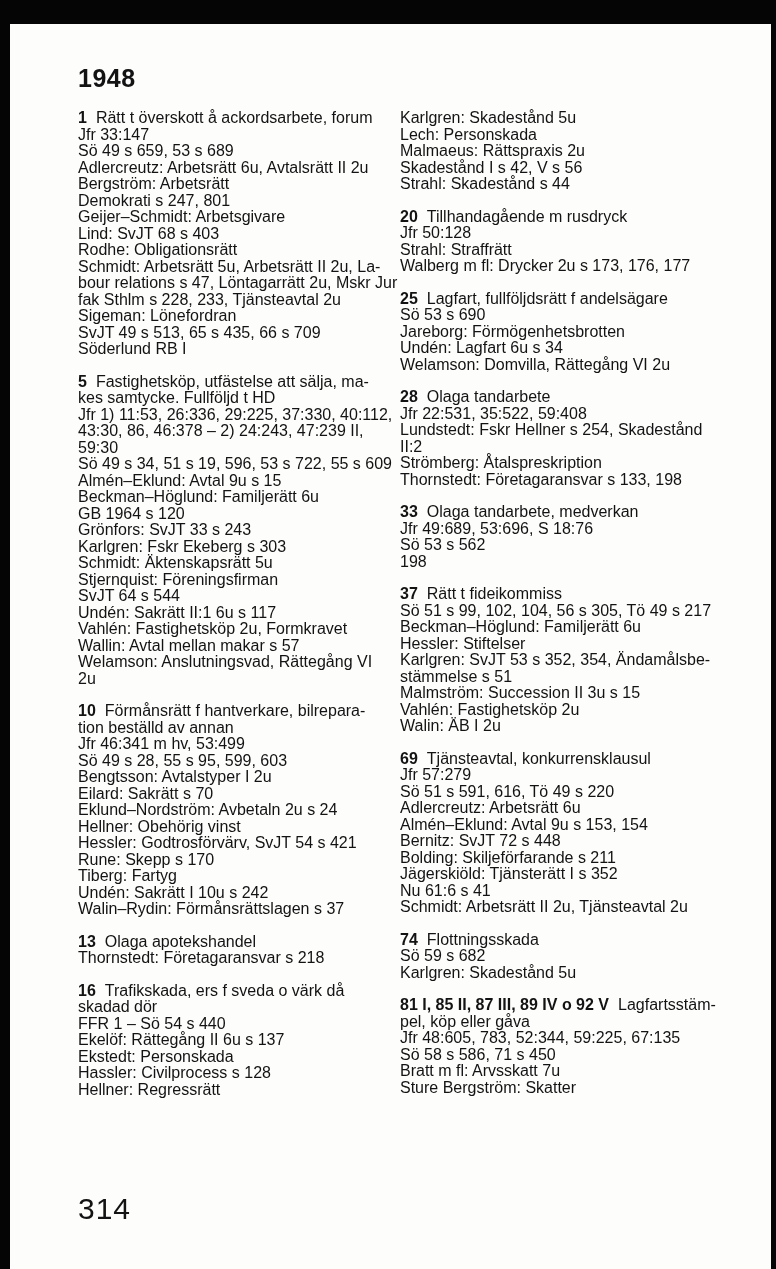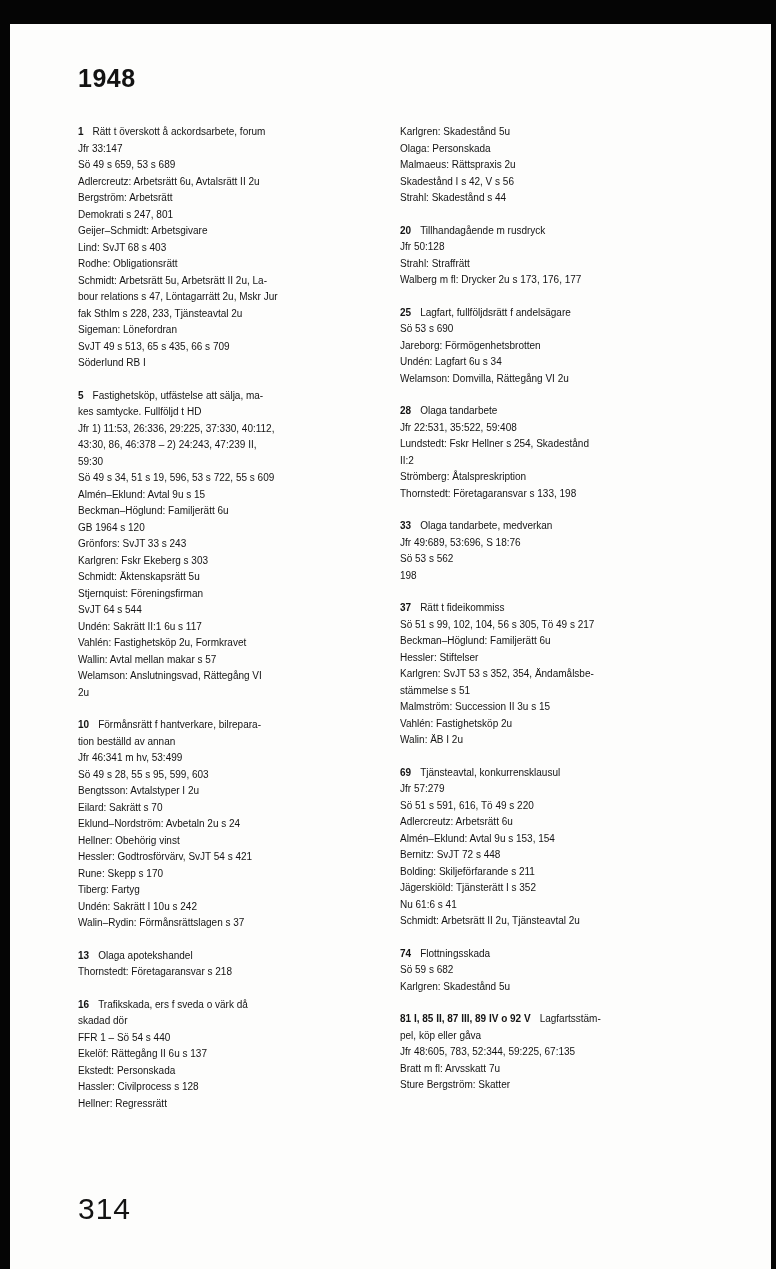--- a/index.html
+++ b/index.html
@@ -21,23 +21,23 @@
   .year {
     position: absolute;
     left: 68px; top: 40px;
     margin: 0;
     font-size: 25px;
     font-weight: 700;
     letter-spacing: 0.5px;
   }
   .col {
     position: absolute;
-    top: 100px;
+    top: 86px;
     width: 316px;
-    font-size: 10px;
+    font-size: 16px;
     line-height: 16.5px;
   }
   .col-left  { left: 68px; }
   .col-right { left: 390px; }
   .entry { margin: 0 0 16px 0; }
   .line  { margin: 0; white-space: nowrap; }
   .num   { font-weight: 700; margin-right: 9px; }
   .pagenum {
     position: absolute;
     left: 68px; top: 1168px;
@@ -116,21 +116,21 @@
         <p class="line">FFR 1 – Sö 54 s 440</p>
         <p class="line">Ekelöf: Rättegång II 6u s 137</p>
         <p class="line">Ekstedt: Personskada</p>
         <p class="line">Hassler: Civilprocess s 128</p>
         <p class="line">Hellner: Regressrätt</p>
       </div>
     </div>
   <div class="col col-right" id="col-right">
       <div class="entry">
         <p class="line">Karlgren: Skadestånd 5u</p>
-        <p class="line">Olaga: Personskada</p>
+        <p class="line">Lech: Personskada</p>
         <p class="line">Malmaeus: Rättspraxis 2u</p>
         <p class="line">Skadestånd I s 42, V s 56</p>
         <p class="line">Strahl: Skadestånd s 44</p>
       </div>
       <div class="entry">
         <p class="line heading"><span class="num">20</span>Tillhandagående m rusdryck</p>
         <p class="line">Jfr 50:128</p>
         <p class="line">Strahl: Straffrätt</p>
         <p class="line">Walberg m fl: Drycker 2u s 173, 176, 177</p>
       </div>
@@ -180,18 +180,19 @@
       </div>
       <div class="entry">
         <p class="line heading"><span class="num">74</span>Flottningsskada</p>
         <p class="line">Sö 59 s 682</p>
         <p class="line">Karlgren: Skadestånd 5u</p>
       </div>
       <div class="entry">
         <p class="line heading"><span class="num">81 I, 85 II, 87 III, 89 IV o 92 V</span>Lagfartsstäm-</p>
         <p class="line">pel, köp eller gåva</p>
         <p class="line">Jfr 48:605, 783, 52:344, 59:225, 67:135</p>
+        <p class="line">Sö 58 s 586, 71 s 450</p>
         <p class="line">Bratt m fl: Arvsskatt 7u</p>
         <p class="line">Sture Bergström: Skatter</p>
       </div>
     </div>
   <p class="pagenum">314</p>
 </div>
 
 </body></html>

